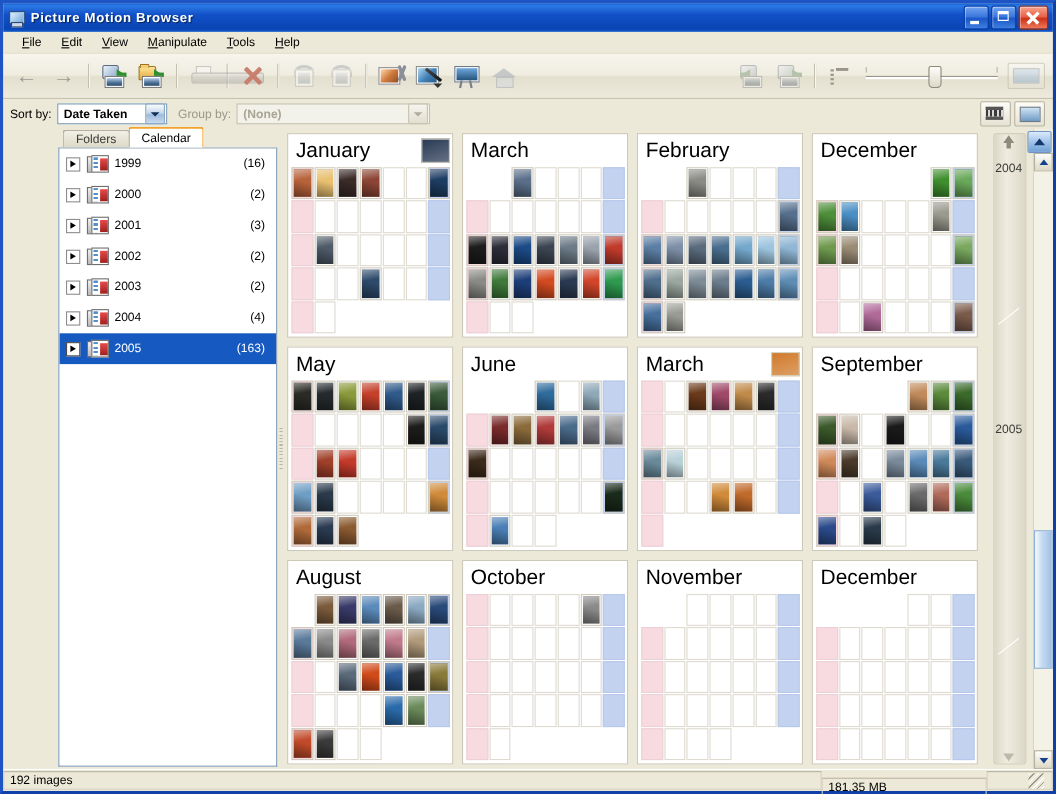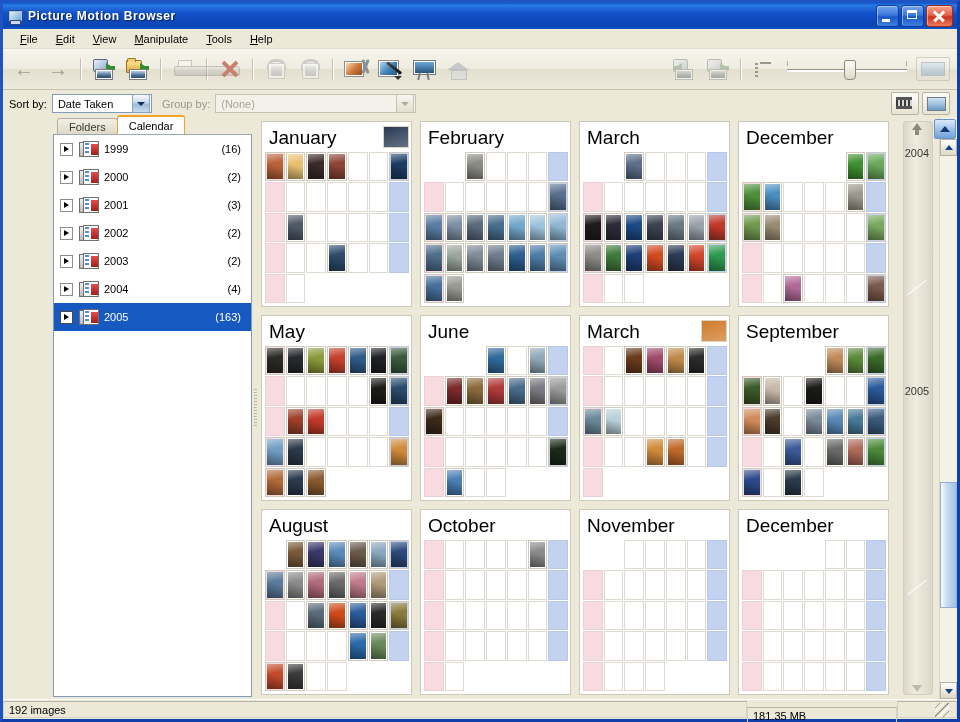--- a/index.html
+++ b/index.html
@@ -133,35 +133,35 @@
   .bigview:after{content:"";position:absolute;left:4px;top:4px;right:4px;bottom:4px;border:1px solid #9aa4ae;background:linear-gradient(180deg,#cfe0f0,#93b2cf);}
 
   
   .sortbar{height:27px;flex:0 0 27px;display:flex;align-items:center;background:#ece9d8;padding-left:6px;}
   .lbl{font-size:11px;color:#000;margin-right:5px;}
   .lbl.dis{color:#9a968a;}
   .combo{
     height:19px;border:1px solid #7f9db9;background:#fff;display:flex;align-items:center;
     padding:0 0 0 5px;box-sizing:border-box;font-size:11px;
   }
-  .combo .val{flex:1 1 auto;white-space:nowrap;}
+  .combo .val{flex:1 1 auto;white-space:nowrap;font-weight:bold;}
   .combo .btn{
     width:16px;height:17px;margin:0 1px 0 2px;flex:0 0 16px;
     background:linear-gradient(180deg,#fbfcfd,#c6d8ec 45%,#9dbadb 55%,#c9dcf0);
     border:1px solid #88a6c6;border-radius:2px;position:relative;
   }
   .combo .btn:after{
     content:"";position:absolute;left:4px;top:7px;width:0;height:0;
     border-left:4px solid transparent;border-right:4px solid transparent;border-top:4px solid #10315d;
   }
   .combo.disabled{background:#f2f1ea;border-color:#c6c2ae;color:#a9a594;}
   .combo.disabled .btn{background:linear-gradient(180deg,#f6f5ef,#e2dfd0);border-color:#c6c2ae;}
   .combo.disabled .btn:after{border-top-color:#b0ac9c;}
   #sort-combo{width:100px;margin-right:10px;}
-  #group-combo{width:201px;}
+  #group-combo{width:176px;}
   .view-toggles{margin-left:auto;display:flex;gap:3px;padding-right:7px;}
   .vt{
     width:26px;height:21px;border:1px solid #b8b4a4;border-radius:2px;
     background:linear-gradient(180deg,#fdfcf7,#e6e3d4);position:relative;
   }
   .vt.film:after{
     content:"";position:absolute;left:4px;top:4px;width:16px;height:12px;
     background:repeating-linear-gradient(90deg,#3a3a3a 0 2px,#d8d8d8 2px 4px);
     border-top:3px solid #555;border-bottom:3px solid #555;box-sizing:border-box;
   }
@@ -609,162 +609,162 @@
               <div class="cell"></div>
               <div class="cell blank"></div>
               <div class="cell blank"></div>
               <div class="cell blank"></div>
               <div class="cell blank"></div>
               <div class="cell blank"></div>
             </div>
           </div>
           <div class="month">
             <div class="mhead">
-              <div class="mname">February</div>
+              <div class="mname">March</div>
             </div>
             <div class="grid">
               <div class="cell blank"></div>
               <div class="cell blank"></div>
               <div class="cell has">
-                <div class="tn" style="background: linear-gradient(170deg, rgba(255, 255, 255, 0.45) 0%, rgba(255, 255, 255, 0) 38%), linear-gradient(15deg, rgba(0, 0, 0, 0.45) 0%, rgba(0, 0, 0, 0) 55%), rgb(139, 139, 134);"></div>
-              </div>
-              <div class="cell"></div>
-              <div class="cell"></div>
-              <div class="cell"></div>
-              <div class="cell sat"></div>
-              <div class="cell sun"></div>
-              <div class="cell"></div>
-              <div class="cell"></div>
-              <div class="cell"></div>
-              <div class="cell"></div>
-              <div class="cell"></div>
-              <div class="cell sat has">
-                <div class="tn" style="background: linear-gradient(170deg, rgba(255, 255, 255, 0.45) 0%, rgba(255, 255, 255, 0) 38%), linear-gradient(15deg, rgba(0, 0, 0, 0.45) 0%, rgba(0, 0, 0, 0) 55%), rgb(86, 111, 140);"></div>
-              </div>
-              <div class="cell sun has">
-                <div class="tn" style="background: linear-gradient(170deg, rgba(255, 255, 255, 0.45) 0%, rgba(255, 255, 255, 0) 38%), linear-gradient(15deg, rgba(0, 0, 0, 0.45) 0%, rgba(0, 0, 0, 0) 55%), rgb(91, 126, 164);"></div>
-              </div>
-              <div class="cell has">
-                <div class="tn" style="background: linear-gradient(170deg, rgba(255, 255, 255, 0.45) 0%, rgba(255, 255, 255, 0) 38%), linear-gradient(15deg, rgba(0, 0, 0, 0.45) 0%, rgba(0, 0, 0, 0) 55%), rgb(125, 143, 166);"></div>
-              </div>
-              <div class="cell has">
-                <div class="tn" style="background: linear-gradient(170deg, rgba(255, 255, 255, 0.45) 0%, rgba(255, 255, 255, 0) 38%), linear-gradient(15deg, rgba(0, 0, 0, 0.45) 0%, rgba(0, 0, 0, 0) 55%), rgb(90, 107, 124);"></div>
-              </div>
-              <div class="cell has">
-                <div class="tn" style="background: linear-gradient(170deg, rgba(255, 255, 255, 0.45) 0%, rgba(255, 255, 255, 0) 38%), linear-gradient(15deg, rgba(0, 0, 0, 0.45) 0%, rgba(0, 0, 0, 0) 55%), rgb(74, 110, 142);"></div>
-              </div>
-              <div class="cell has">
-                <div class="tn" style="background: linear-gradient(170deg, rgba(255, 255, 255, 0.45) 0%, rgba(255, 255, 255, 0) 38%), linear-gradient(15deg, rgba(0, 0, 0, 0.45) 0%, rgba(0, 0, 0, 0) 55%), rgb(116, 168, 204);"></div>
-              </div>
-              <div class="cell has">
-                <div class="tn" style="background: linear-gradient(170deg, rgba(255, 255, 255, 0.45) 0%, rgba(255, 255, 255, 0) 38%), linear-gradient(15deg, rgba(0, 0, 0, 0.45) 0%, rgba(0, 0, 0, 0) 55%), rgb(157, 196, 222);"></div>
-              </div>
-              <div class="cell sat has">
-                <div class="tn" style="background: linear-gradient(170deg, rgba(255, 255, 255, 0.45) 0%, rgba(255, 255, 255, 0) 38%), linear-gradient(15deg, rgba(0, 0, 0, 0.45) 0%, rgba(0, 0, 0, 0) 55%), rgb(143, 182, 212);"></div>
-              </div>
-              <div class="cell sun has">
-                <div class="tn" style="background: linear-gradient(170deg, rgba(255, 255, 255, 0.45) 0%, rgba(255, 255, 255, 0) 38%), linear-gradient(15deg, rgba(0, 0, 0, 0.45) 0%, rgba(0, 0, 0, 0) 55%), rgb(79, 110, 140);"></div>
-              </div>
-              <div class="cell has">
-                <div class="tn" style="background: linear-gradient(170deg, rgba(255, 255, 255, 0.45) 0%, rgba(255, 255, 255, 0) 38%), linear-gradient(15deg, rgba(0, 0, 0, 0.45) 0%, rgba(0, 0, 0, 0) 55%), rgb(154, 166, 159);"></div>
-              </div>
-              <div class="cell has">
-                <div class="tn" style="background: linear-gradient(170deg, rgba(255, 255, 255, 0.45) 0%, rgba(255, 255, 255, 0) 38%), linear-gradient(15deg, rgba(0, 0, 0, 0.45) 0%, rgba(0, 0, 0, 0) 55%), rgb(125, 139, 150);"></div>
-              </div>
-              <div class="cell has">
-                <div class="tn" style="background: linear-gradient(170deg, rgba(255, 255, 255, 0.45) 0%, rgba(255, 255, 255, 0) 38%), linear-gradient(15deg, rgba(0, 0, 0, 0.45) 0%, rgba(0, 0, 0, 0) 55%), rgb(109, 125, 140);"></div>
-              </div>
-              <div class="cell has">
-                <div class="tn" style="background: linear-gradient(170deg, rgba(255, 255, 255, 0.45) 0%, rgba(255, 255, 255, 0) 38%), linear-gradient(15deg, rgba(0, 0, 0, 0.45) 0%, rgba(0, 0, 0, 0) 55%), rgb(43, 93, 144);"></div>
-              </div>
-              <div class="cell has">
-                <div class="tn" style="background: linear-gradient(170deg, rgba(255, 255, 255, 0.45) 0%, rgba(255, 255, 255, 0) 38%), linear-gradient(15deg, rgba(0, 0, 0, 0.45) 0%, rgba(0, 0, 0, 0) 55%), rgb(77, 124, 168);"></div>
-              </div>
-              <div class="cell sat has">
-                <div class="tn" style="background: linear-gradient(170deg, rgba(255, 255, 255, 0.45) 0%, rgba(255, 255, 255, 0) 38%), linear-gradient(15deg, rgba(0, 0, 0, 0.45) 0%, rgba(0, 0, 0, 0) 55%), rgb(93, 141, 180);"></div>
-              </div>
-              <div class="cell sun has">
-                <div class="tn" style="background: linear-gradient(170deg, rgba(255, 255, 255, 0.45) 0%, rgba(255, 255, 255, 0) 38%), linear-gradient(15deg, rgba(0, 0, 0, 0.45) 0%, rgba(0, 0, 0, 0) 55%), rgb(70, 111, 156);"></div>
-              </div>
-              <div class="cell has">
-                <div class="tn" style="background: linear-gradient(170deg, rgba(255, 255, 255, 0.45) 0%, rgba(255, 255, 255, 0) 38%), linear-gradient(15deg, rgba(0, 0, 0, 0.45) 0%, rgba(0, 0, 0, 0) 55%), rgb(154, 154, 149);"></div>
-              </div>
-              <div class="cell blank"></div>
+                <div class="tn" style="background: linear-gradient(170deg, rgba(255, 255, 255, 0.45) 0%, rgba(255, 255, 255, 0) 38%), linear-gradient(15deg, rgba(0, 0, 0, 0.45) 0%, rgba(0, 0, 0, 0) 55%), rgb(91, 111, 138);"></div>
+              </div>
+              <div class="cell"></div>
+              <div class="cell"></div>
+              <div class="cell"></div>
+              <div class="cell sat"></div>
+              <div class="cell sun"></div>
+              <div class="cell"></div>
+              <div class="cell"></div>
+              <div class="cell"></div>
+              <div class="cell"></div>
+              <div class="cell"></div>
+              <div class="cell sat"></div>
+              <div class="cell sun has">
+                <div class="tn" style="background: linear-gradient(170deg, rgba(255, 255, 255, 0.45) 0%, rgba(255, 255, 255, 0) 38%), linear-gradient(15deg, rgba(0, 0, 0, 0.45) 0%, rgba(0, 0, 0, 0) 55%), rgb(28, 28, 28);"></div>
+              </div>
+              <div class="cell has">
+                <div class="tn" style="background: linear-gradient(170deg, rgba(255, 255, 255, 0.45) 0%, rgba(255, 255, 255, 0) 38%), linear-gradient(15deg, rgba(0, 0, 0, 0.45) 0%, rgba(0, 0, 0, 0) 55%), rgb(45, 45, 58);"></div>
+              </div>
+              <div class="cell has">
+                <div class="tn" style="background: linear-gradient(170deg, rgba(255, 255, 255, 0.45) 0%, rgba(255, 255, 255, 0) 38%), linear-gradient(15deg, rgba(0, 0, 0, 0.45) 0%, rgba(0, 0, 0, 0) 55%), rgb(27, 74, 134);"></div>
+              </div>
+              <div class="cell has">
+                <div class="tn" style="background: linear-gradient(170deg, rgba(255, 255, 255, 0.45) 0%, rgba(255, 255, 255, 0) 38%), linear-gradient(15deg, rgba(0, 0, 0, 0.45) 0%, rgba(0, 0, 0, 0) 55%), rgb(59, 68, 80);"></div>
+              </div>
+              <div class="cell has">
+                <div class="tn" style="background: linear-gradient(170deg, rgba(255, 255, 255, 0.45) 0%, rgba(255, 255, 255, 0) 38%), linear-gradient(15deg, rgba(0, 0, 0, 0.45) 0%, rgba(0, 0, 0, 0) 55%), rgb(107, 122, 134);"></div>
+              </div>
+              <div class="cell has">
+                <div class="tn" style="background: linear-gradient(170deg, rgba(255, 255, 255, 0.45) 0%, rgba(255, 255, 255, 0) 38%), linear-gradient(15deg, rgba(0, 0, 0, 0.45) 0%, rgba(0, 0, 0, 0) 55%), rgb(154, 162, 172);"></div>
+              </div>
+              <div class="cell sat has">
+                <div class="tn" style="background: linear-gradient(170deg, rgba(255, 255, 255, 0.45) 0%, rgba(255, 255, 255, 0) 38%), linear-gradient(15deg, rgba(0, 0, 0, 0.45) 0%, rgba(0, 0, 0, 0) 55%), rgb(192, 58, 42);"></div>
+              </div>
+              <div class="cell sun has">
+                <div class="tn" style="background: linear-gradient(170deg, rgba(255, 255, 255, 0.45) 0%, rgba(255, 255, 255, 0) 38%), linear-gradient(15deg, rgba(0, 0, 0, 0.45) 0%, rgba(0, 0, 0, 0) 55%), rgb(138, 138, 134);"></div>
+              </div>
+              <div class="cell has">
+                <div class="tn" style="background: linear-gradient(170deg, rgba(255, 255, 255, 0.45) 0%, rgba(255, 255, 255, 0) 38%), linear-gradient(15deg, rgba(0, 0, 0, 0.45) 0%, rgba(0, 0, 0, 0) 55%), rgb(63, 122, 58);"></div>
+              </div>
+              <div class="cell has">
+                <div class="tn" style="background: linear-gradient(170deg, rgba(255, 255, 255, 0.45) 0%, rgba(255, 255, 255, 0) 38%), linear-gradient(15deg, rgba(0, 0, 0, 0.45) 0%, rgba(0, 0, 0, 0) 55%), rgb(29, 62, 120);"></div>
+              </div>
+              <div class="cell has">
+                <div class="tn" style="background: linear-gradient(170deg, rgba(255, 255, 255, 0.45) 0%, rgba(255, 255, 255, 0) 38%), linear-gradient(15deg, rgba(0, 0, 0, 0.45) 0%, rgba(0, 0, 0, 0) 55%), rgb(210, 74, 32);"></div>
+              </div>
+              <div class="cell has">
+                <div class="tn" style="background: linear-gradient(170deg, rgba(255, 255, 255, 0.45) 0%, rgba(255, 255, 255, 0) 38%), linear-gradient(15deg, rgba(0, 0, 0, 0.45) 0%, rgba(0, 0, 0, 0) 55%), rgb(43, 58, 82);"></div>
+              </div>
+              <div class="cell has">
+                <div class="tn" style="background: linear-gradient(170deg, rgba(255, 255, 255, 0.45) 0%, rgba(255, 255, 255, 0) 38%), linear-gradient(15deg, rgba(0, 0, 0, 0.45) 0%, rgba(0, 0, 0, 0) 55%), rgb(210, 69, 42);"></div>
+              </div>
+              <div class="cell sat has">
+                <div class="tn" style="background: linear-gradient(170deg, rgba(255, 255, 255, 0.45) 0%, rgba(255, 255, 255, 0) 38%), linear-gradient(15deg, rgba(0, 0, 0, 0.45) 0%, rgba(0, 0, 0, 0) 55%), rgb(46, 154, 78);"></div>
+              </div>
+              <div class="cell sun"></div>
+              <div class="cell"></div>
+              <div class="cell"></div>
               <div class="cell blank"></div>
               <div class="cell blank"></div>
               <div class="cell blank"></div>
               <div class="cell blank"></div>
             </div>
           </div>
           <div class="month">
             <div class="mhead">
-              <div class="mname">March</div>
+              <div class="mname">February</div>
             </div>
             <div class="grid">
               <div class="cell blank"></div>
               <div class="cell blank"></div>
               <div class="cell has">
-                <div class="tn" style="background: linear-gradient(170deg, rgba(255, 255, 255, 0.45) 0%, rgba(255, 255, 255, 0) 38%), linear-gradient(15deg, rgba(0, 0, 0, 0.45) 0%, rgba(0, 0, 0, 0) 55%), rgb(91, 111, 138);"></div>
-              </div>
-              <div class="cell"></div>
-              <div class="cell"></div>
-              <div class="cell"></div>
-              <div class="cell sat"></div>
-              <div class="cell sun"></div>
-              <div class="cell"></div>
-              <div class="cell"></div>
-              <div class="cell"></div>
-              <div class="cell"></div>
-              <div class="cell"></div>
-              <div class="cell sat"></div>
-              <div class="cell sun has">
-                <div class="tn" style="background: linear-gradient(170deg, rgba(255, 255, 255, 0.45) 0%, rgba(255, 255, 255, 0) 38%), linear-gradient(15deg, rgba(0, 0, 0, 0.45) 0%, rgba(0, 0, 0, 0) 55%), rgb(28, 28, 28);"></div>
-              </div>
-              <div class="cell has">
-                <div class="tn" style="background: linear-gradient(170deg, rgba(255, 255, 255, 0.45) 0%, rgba(255, 255, 255, 0) 38%), linear-gradient(15deg, rgba(0, 0, 0, 0.45) 0%, rgba(0, 0, 0, 0) 55%), rgb(45, 45, 58);"></div>
-              </div>
-              <div class="cell has">
-                <div class="tn" style="background: linear-gradient(170deg, rgba(255, 255, 255, 0.45) 0%, rgba(255, 255, 255, 0) 38%), linear-gradient(15deg, rgba(0, 0, 0, 0.45) 0%, rgba(0, 0, 0, 0) 55%), rgb(27, 74, 134);"></div>
-              </div>
-              <div class="cell has">
-                <div class="tn" style="background: linear-gradient(170deg, rgba(255, 255, 255, 0.45) 0%, rgba(255, 255, 255, 0) 38%), linear-gradient(15deg, rgba(0, 0, 0, 0.45) 0%, rgba(0, 0, 0, 0) 55%), rgb(59, 68, 80);"></div>
-              </div>
-              <div class="cell has">
-                <div class="tn" style="background: linear-gradient(170deg, rgba(255, 255, 255, 0.45) 0%, rgba(255, 255, 255, 0) 38%), linear-gradient(15deg, rgba(0, 0, 0, 0.45) 0%, rgba(0, 0, 0, 0) 55%), rgb(107, 122, 134);"></div>
-              </div>
-              <div class="cell has">
-                <div class="tn" style="background: linear-gradient(170deg, rgba(255, 255, 255, 0.45) 0%, rgba(255, 255, 255, 0) 38%), linear-gradient(15deg, rgba(0, 0, 0, 0.45) 0%, rgba(0, 0, 0, 0) 55%), rgb(154, 162, 172);"></div>
-              </div>
-              <div class="cell sat has">
-                <div class="tn" style="background: linear-gradient(170deg, rgba(255, 255, 255, 0.45) 0%, rgba(255, 255, 255, 0) 38%), linear-gradient(15deg, rgba(0, 0, 0, 0.45) 0%, rgba(0, 0, 0, 0) 55%), rgb(192, 58, 42);"></div>
-              </div>
-              <div class="cell sun has">
-                <div class="tn" style="background: linear-gradient(170deg, rgba(255, 255, 255, 0.45) 0%, rgba(255, 255, 255, 0) 38%), linear-gradient(15deg, rgba(0, 0, 0, 0.45) 0%, rgba(0, 0, 0, 0) 55%), rgb(138, 138, 134);"></div>
-              </div>
-              <div class="cell has">
-                <div class="tn" style="background: linear-gradient(170deg, rgba(255, 255, 255, 0.45) 0%, rgba(255, 255, 255, 0) 38%), linear-gradient(15deg, rgba(0, 0, 0, 0.45) 0%, rgba(0, 0, 0, 0) 55%), rgb(63, 122, 58);"></div>
-              </div>
-              <div class="cell has">
-                <div class="tn" style="background: linear-gradient(170deg, rgba(255, 255, 255, 0.45) 0%, rgba(255, 255, 255, 0) 38%), linear-gradient(15deg, rgba(0, 0, 0, 0.45) 0%, rgba(0, 0, 0, 0) 55%), rgb(29, 62, 120);"></div>
-              </div>
-              <div class="cell has">
-                <div class="tn" style="background: linear-gradient(170deg, rgba(255, 255, 255, 0.45) 0%, rgba(255, 255, 255, 0) 38%), linear-gradient(15deg, rgba(0, 0, 0, 0.45) 0%, rgba(0, 0, 0, 0) 55%), rgb(210, 74, 32);"></div>
-              </div>
-              <div class="cell has">
-                <div class="tn" style="background: linear-gradient(170deg, rgba(255, 255, 255, 0.45) 0%, rgba(255, 255, 255, 0) 38%), linear-gradient(15deg, rgba(0, 0, 0, 0.45) 0%, rgba(0, 0, 0, 0) 55%), rgb(43, 58, 82);"></div>
-              </div>
-              <div class="cell has">
-                <div class="tn" style="background: linear-gradient(170deg, rgba(255, 255, 255, 0.45) 0%, rgba(255, 255, 255, 0) 38%), linear-gradient(15deg, rgba(0, 0, 0, 0.45) 0%, rgba(0, 0, 0, 0) 55%), rgb(210, 69, 42);"></div>
-              </div>
-              <div class="cell sat has">
-                <div class="tn" style="background: linear-gradient(170deg, rgba(255, 255, 255, 0.45) 0%, rgba(255, 255, 255, 0) 38%), linear-gradient(15deg, rgba(0, 0, 0, 0.45) 0%, rgba(0, 0, 0, 0) 55%), rgb(46, 154, 78);"></div>
-              </div>
-              <div class="cell sun"></div>
-              <div class="cell"></div>
-              <div class="cell"></div>
+                <div class="tn" style="background: linear-gradient(170deg, rgba(255, 255, 255, 0.45) 0%, rgba(255, 255, 255, 0) 38%), linear-gradient(15deg, rgba(0, 0, 0, 0.45) 0%, rgba(0, 0, 0, 0) 55%), rgb(139, 139, 134);"></div>
+              </div>
+              <div class="cell"></div>
+              <div class="cell"></div>
+              <div class="cell"></div>
+              <div class="cell sat"></div>
+              <div class="cell sun"></div>
+              <div class="cell"></div>
+              <div class="cell"></div>
+              <div class="cell"></div>
+              <div class="cell"></div>
+              <div class="cell"></div>
+              <div class="cell sat has">
+                <div class="tn" style="background: linear-gradient(170deg, rgba(255, 255, 255, 0.45) 0%, rgba(255, 255, 255, 0) 38%), linear-gradient(15deg, rgba(0, 0, 0, 0.45) 0%, rgba(0, 0, 0, 0) 55%), rgb(86, 111, 140);"></div>
+              </div>
+              <div class="cell sun has">
+                <div class="tn" style="background: linear-gradient(170deg, rgba(255, 255, 255, 0.45) 0%, rgba(255, 255, 255, 0) 38%), linear-gradient(15deg, rgba(0, 0, 0, 0.45) 0%, rgba(0, 0, 0, 0) 55%), rgb(91, 126, 164);"></div>
+              </div>
+              <div class="cell has">
+                <div class="tn" style="background: linear-gradient(170deg, rgba(255, 255, 255, 0.45) 0%, rgba(255, 255, 255, 0) 38%), linear-gradient(15deg, rgba(0, 0, 0, 0.45) 0%, rgba(0, 0, 0, 0) 55%), rgb(125, 143, 166);"></div>
+              </div>
+              <div class="cell has">
+                <div class="tn" style="background: linear-gradient(170deg, rgba(255, 255, 255, 0.45) 0%, rgba(255, 255, 255, 0) 38%), linear-gradient(15deg, rgba(0, 0, 0, 0.45) 0%, rgba(0, 0, 0, 0) 55%), rgb(90, 107, 124);"></div>
+              </div>
+              <div class="cell has">
+                <div class="tn" style="background: linear-gradient(170deg, rgba(255, 255, 255, 0.45) 0%, rgba(255, 255, 255, 0) 38%), linear-gradient(15deg, rgba(0, 0, 0, 0.45) 0%, rgba(0, 0, 0, 0) 55%), rgb(74, 110, 142);"></div>
+              </div>
+              <div class="cell has">
+                <div class="tn" style="background: linear-gradient(170deg, rgba(255, 255, 255, 0.45) 0%, rgba(255, 255, 255, 0) 38%), linear-gradient(15deg, rgba(0, 0, 0, 0.45) 0%, rgba(0, 0, 0, 0) 55%), rgb(116, 168, 204);"></div>
+              </div>
+              <div class="cell has">
+                <div class="tn" style="background: linear-gradient(170deg, rgba(255, 255, 255, 0.45) 0%, rgba(255, 255, 255, 0) 38%), linear-gradient(15deg, rgba(0, 0, 0, 0.45) 0%, rgba(0, 0, 0, 0) 55%), rgb(157, 196, 222);"></div>
+              </div>
+              <div class="cell sat has">
+                <div class="tn" style="background: linear-gradient(170deg, rgba(255, 255, 255, 0.45) 0%, rgba(255, 255, 255, 0) 38%), linear-gradient(15deg, rgba(0, 0, 0, 0.45) 0%, rgba(0, 0, 0, 0) 55%), rgb(143, 182, 212);"></div>
+              </div>
+              <div class="cell sun has">
+                <div class="tn" style="background: linear-gradient(170deg, rgba(255, 255, 255, 0.45) 0%, rgba(255, 255, 255, 0) 38%), linear-gradient(15deg, rgba(0, 0, 0, 0.45) 0%, rgba(0, 0, 0, 0) 55%), rgb(79, 110, 140);"></div>
+              </div>
+              <div class="cell has">
+                <div class="tn" style="background: linear-gradient(170deg, rgba(255, 255, 255, 0.45) 0%, rgba(255, 255, 255, 0) 38%), linear-gradient(15deg, rgba(0, 0, 0, 0.45) 0%, rgba(0, 0, 0, 0) 55%), rgb(154, 166, 159);"></div>
+              </div>
+              <div class="cell has">
+                <div class="tn" style="background: linear-gradient(170deg, rgba(255, 255, 255, 0.45) 0%, rgba(255, 255, 255, 0) 38%), linear-gradient(15deg, rgba(0, 0, 0, 0.45) 0%, rgba(0, 0, 0, 0) 55%), rgb(125, 139, 150);"></div>
+              </div>
+              <div class="cell has">
+                <div class="tn" style="background: linear-gradient(170deg, rgba(255, 255, 255, 0.45) 0%, rgba(255, 255, 255, 0) 38%), linear-gradient(15deg, rgba(0, 0, 0, 0.45) 0%, rgba(0, 0, 0, 0) 55%), rgb(109, 125, 140);"></div>
+              </div>
+              <div class="cell has">
+                <div class="tn" style="background: linear-gradient(170deg, rgba(255, 255, 255, 0.45) 0%, rgba(255, 255, 255, 0) 38%), linear-gradient(15deg, rgba(0, 0, 0, 0.45) 0%, rgba(0, 0, 0, 0) 55%), rgb(43, 93, 144);"></div>
+              </div>
+              <div class="cell has">
+                <div class="tn" style="background: linear-gradient(170deg, rgba(255, 255, 255, 0.45) 0%, rgba(255, 255, 255, 0) 38%), linear-gradient(15deg, rgba(0, 0, 0, 0.45) 0%, rgba(0, 0, 0, 0) 55%), rgb(77, 124, 168);"></div>
+              </div>
+              <div class="cell sat has">
+                <div class="tn" style="background: linear-gradient(170deg, rgba(255, 255, 255, 0.45) 0%, rgba(255, 255, 255, 0) 38%), linear-gradient(15deg, rgba(0, 0, 0, 0.45) 0%, rgba(0, 0, 0, 0) 55%), rgb(93, 141, 180);"></div>
+              </div>
+              <div class="cell sun has">
+                <div class="tn" style="background: linear-gradient(170deg, rgba(255, 255, 255, 0.45) 0%, rgba(255, 255, 255, 0) 38%), linear-gradient(15deg, rgba(0, 0, 0, 0.45) 0%, rgba(0, 0, 0, 0) 55%), rgb(70, 111, 156);"></div>
+              </div>
+              <div class="cell has">
+                <div class="tn" style="background: linear-gradient(170deg, rgba(255, 255, 255, 0.45) 0%, rgba(255, 255, 255, 0) 38%), linear-gradient(15deg, rgba(0, 0, 0, 0.45) 0%, rgba(0, 0, 0, 0) 55%), rgb(154, 154, 149);"></div>
+              </div>
+              <div class="cell blank"></div>
               <div class="cell blank"></div>
               <div class="cell blank"></div>
               <div class="cell blank"></div>
               <div class="cell blank"></div>
             </div>
           </div>
           <div class="month">
             <div class="mhead">
               <div class="mname">December</div>
             </div>

